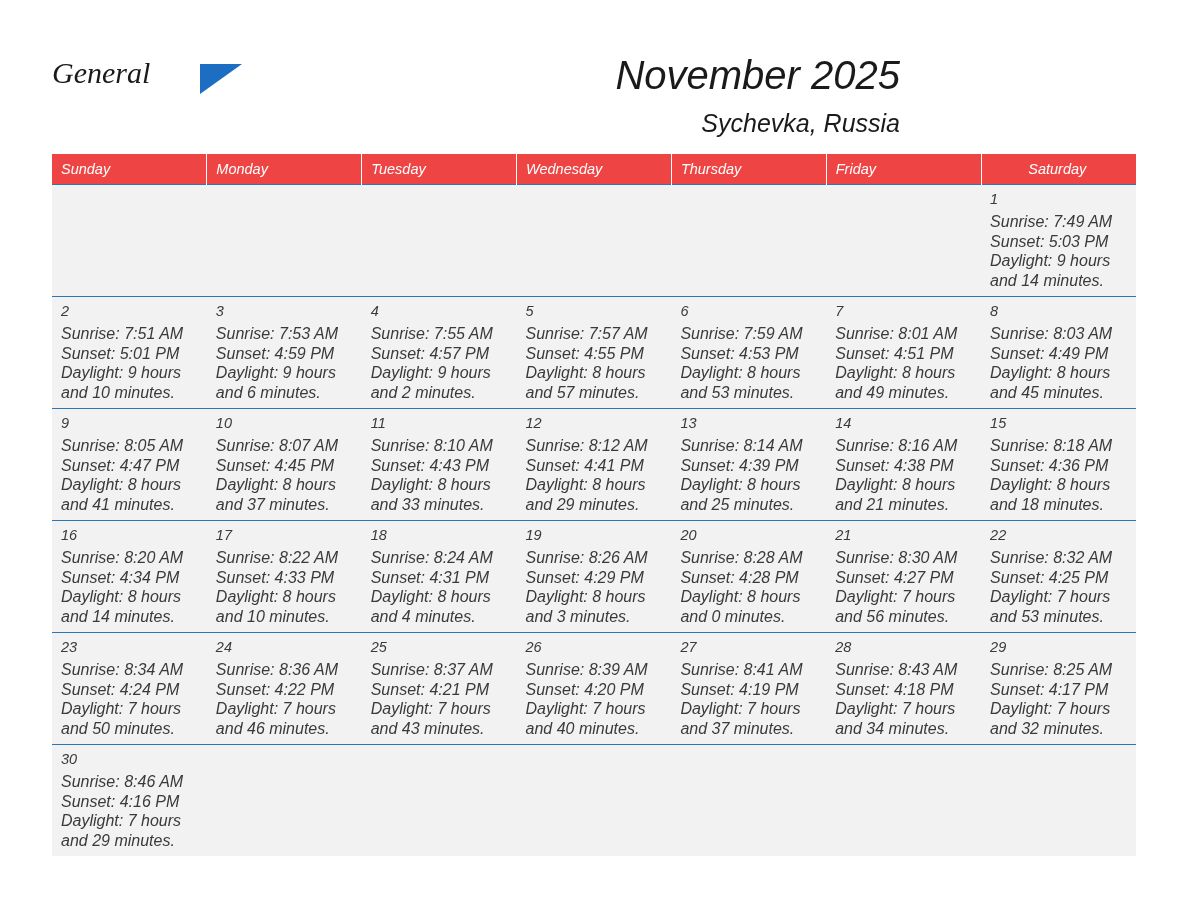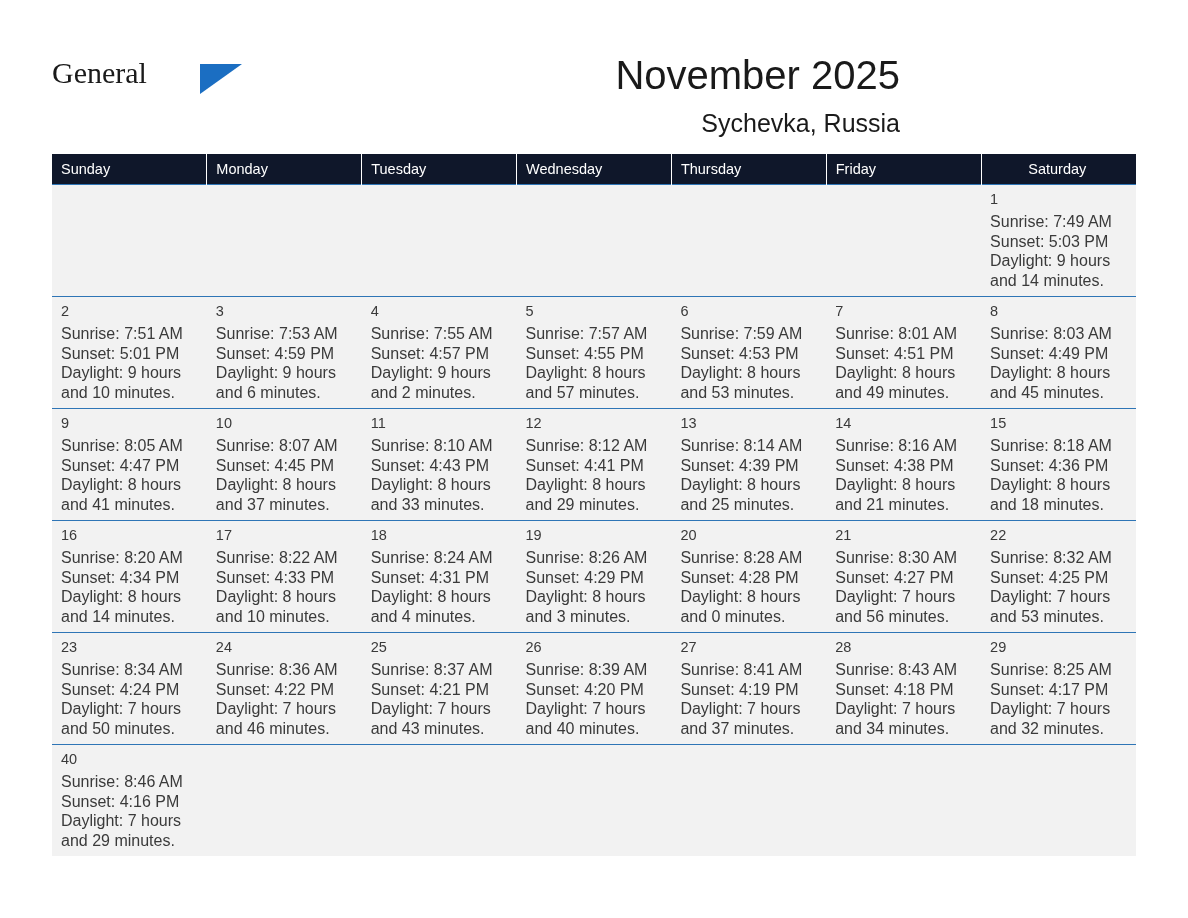--- a/index.html
+++ b/index.html
@@ -9,20 +9,21 @@
     width: 1188px;
     height: 918px;
     background: #ffffff;
     font-family: "Liberation Sans", sans-serif;
   }
   .page {
     position: relative;
     width: 952px;
     height: 918px;
     padding: 0;
+    font-style: italic;
   }
   
   .header {
     display: flex;
     align-items: flex-start;
     justify-content: space-between;
     padding: 48px 52px 0 52px;
   }
   .logo {
     position: relative;
@@ -74,21 +75,21 @@
     margin: 8px 0 0 0;
   }
   
   .calendar {
     margin: 14px 52px 0 52px;
     border-collapse: collapse;
     width: 1084px;
     table-layout: fixed;
   }
   .calendar th {
-    background: #0f172a;
+    background: #ef4444;
     color: #ffffff;
     font-size: 14.5px;
     font-weight: normal;
     text-align: left;
     padding: 7px 12px 7px 9px;
     height: 29px;
     border-right: 1px solid #ffffff;
   }
   .calendar th:last-child { border-right: none; text-align: center; }
   .calendar td {
@@ -416,21 +417,21 @@
             <div class="info">
               <div>Sunrise: 8:25 AM</div>
               <div>Sunset: 4:17 PM</div>
               <div>Daylight: 7 hours</div>
               <div>and 32 minutes.</div>
             </div>
           </td>
         </tr>
         <tr>
           <td>
-            <div class="daynum">40</div>
+            <div class="daynum">30</div>
             <div class="info">
               <div>Sunrise: 8:46 AM</div>
               <div>Sunset: 4:16 PM</div>
               <div>Daylight: 7 hours</div>
               <div>and 29 minutes.</div>
             </div>
           </td>
           <td class="empty"></td>
           <td class="empty"></td>
           <td class="empty"></td>

